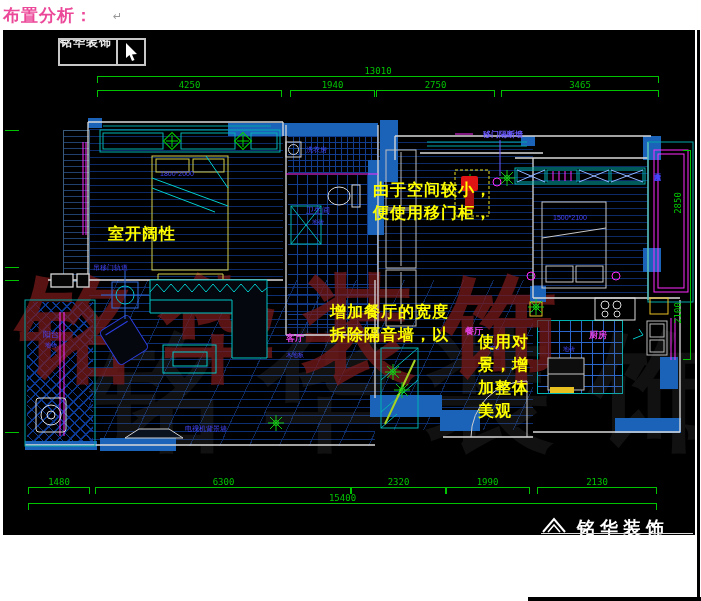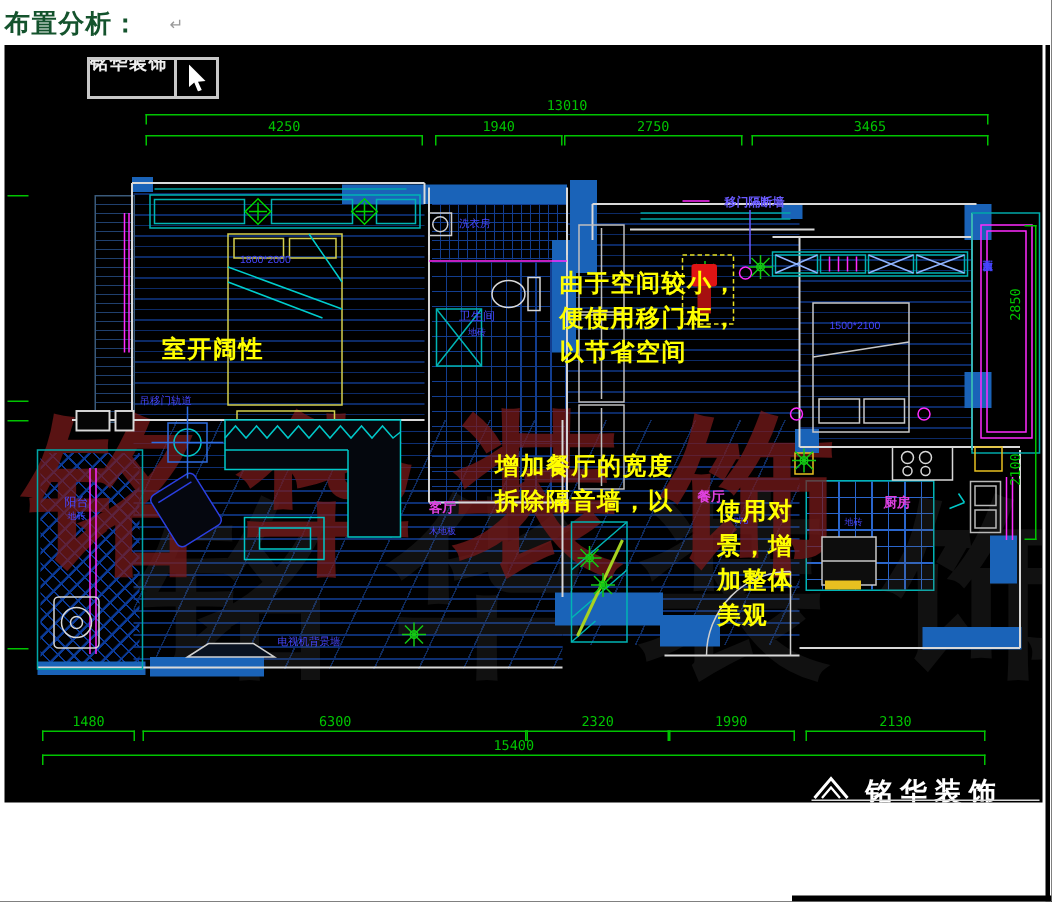--- a/index.html
+++ b/index.html
@@ -1,19 +1,19 @@
 <!DOCTYPE html>
 <html style="--dim: #00c400; --yellow: #ffff00; --wallblue: #1a63b8; --cyan: #00b4b4; --magenta: #e040e0; --bluelabel: #4646ff; --watermark_red: #7c1a1a; --marker_red: #e01414; --white_line: #d9d9d9;"><head>
 <meta charset="utf-8">
 <style>
   html,body{margin:0;padding:0;}
   body{width:701px;height:601px;background:#fff;position:relative;overflow:hidden;
        font-family:"Liberation Sans","DejaVu Sans",sans-serif;}
   .abs{position:absolute;}
-  #doc-title{left:3px;top:4px;font-size:17px;font-weight:bold;color:#14532d;letter-spacing:1px;}
+  #doc-title{left:3px;top:4px;font-size:17px;font-weight:bold;color:#ec4899;letter-spacing:1px;}
   #pmark{left:113px;top:10px;font-size:11px;color:#999;}
   #cad{left:3px;top:30px;width:692px;height:505px;background:#000;overflow:hidden;}
   #border-right{left:697px;top:30px;width:3px;height:571px;background:#000;}
   #border-bottom{left:528px;top:597px;width:173px;height:4px;background:#000;}
   
   .f{position:absolute;z-index:1;}
   .fh{background:repeating-linear-gradient(180deg,transparent 0 6px,#0c2a66 6px 7px);}
   .fd{background:repeating-linear-gradient(180deg,transparent 0 7px,#0d2f72 7px 8px),
                repeating-linear-gradient(115deg,transparent 0 26px,rgba(30,90,200,.45) 26px 27px);}
   .g4{background:repeating-linear-gradient(90deg,transparent 0 5px,#123d8f 5px 6px),
@@ -327,21 +327,20 @@
   <div class="lbl blu vert" style="left:650px;top:138px;">实木台面上放置</div>
   <div class="lbl blu" style="left:157px;top:140px;">1800*2000</div>
   <div class="lbl blu" style="left:550px;top:184px;">1500*2100</div>
 
   <div class="ann" style="left:105px;top:192px;">
       <div>室开阔性</div>
   </div>
   <div class="ann" style="left:370px;top:148px;">
     <div>由于空间较小，</div>
       <div>便使用移门柜，</div>
-      <div>以节省空间</div>
   </div>
   <div class="ann" style="left:327px;top:270px;">
     <div>增加餐厅的宽度</div>
       <div>拆除隔音墙，以</div>
   </div>
   <div class="ann" style="left:475px;top:252px;margin-top:48px;">
     <div>使用对</div>
       <div>景，增</div>
       <div>加整体</div>
       <div>美观</div>

